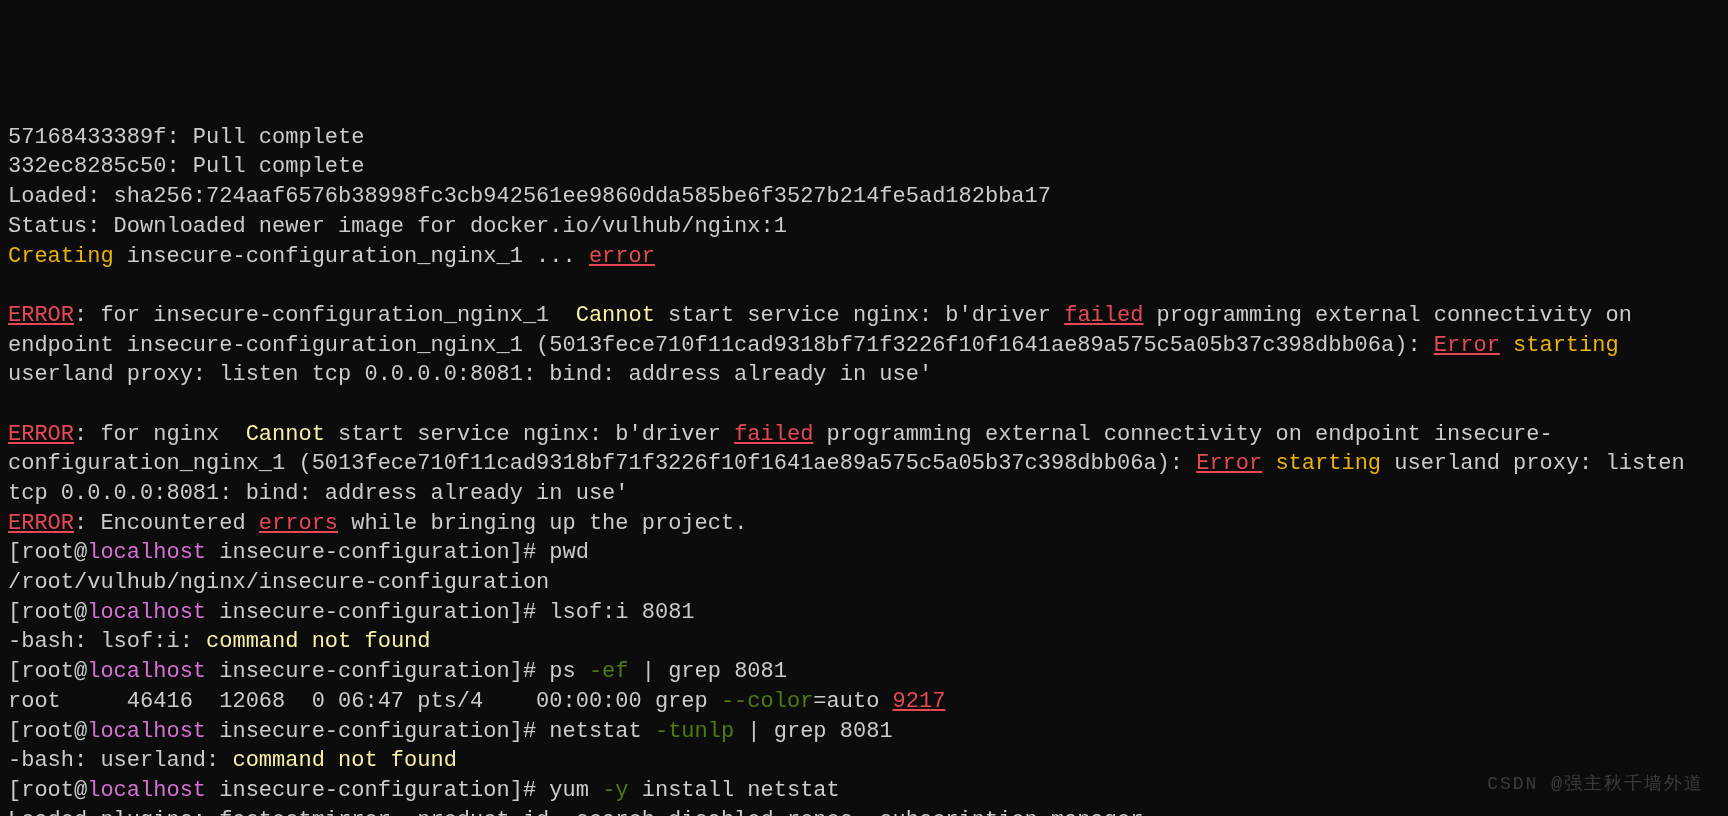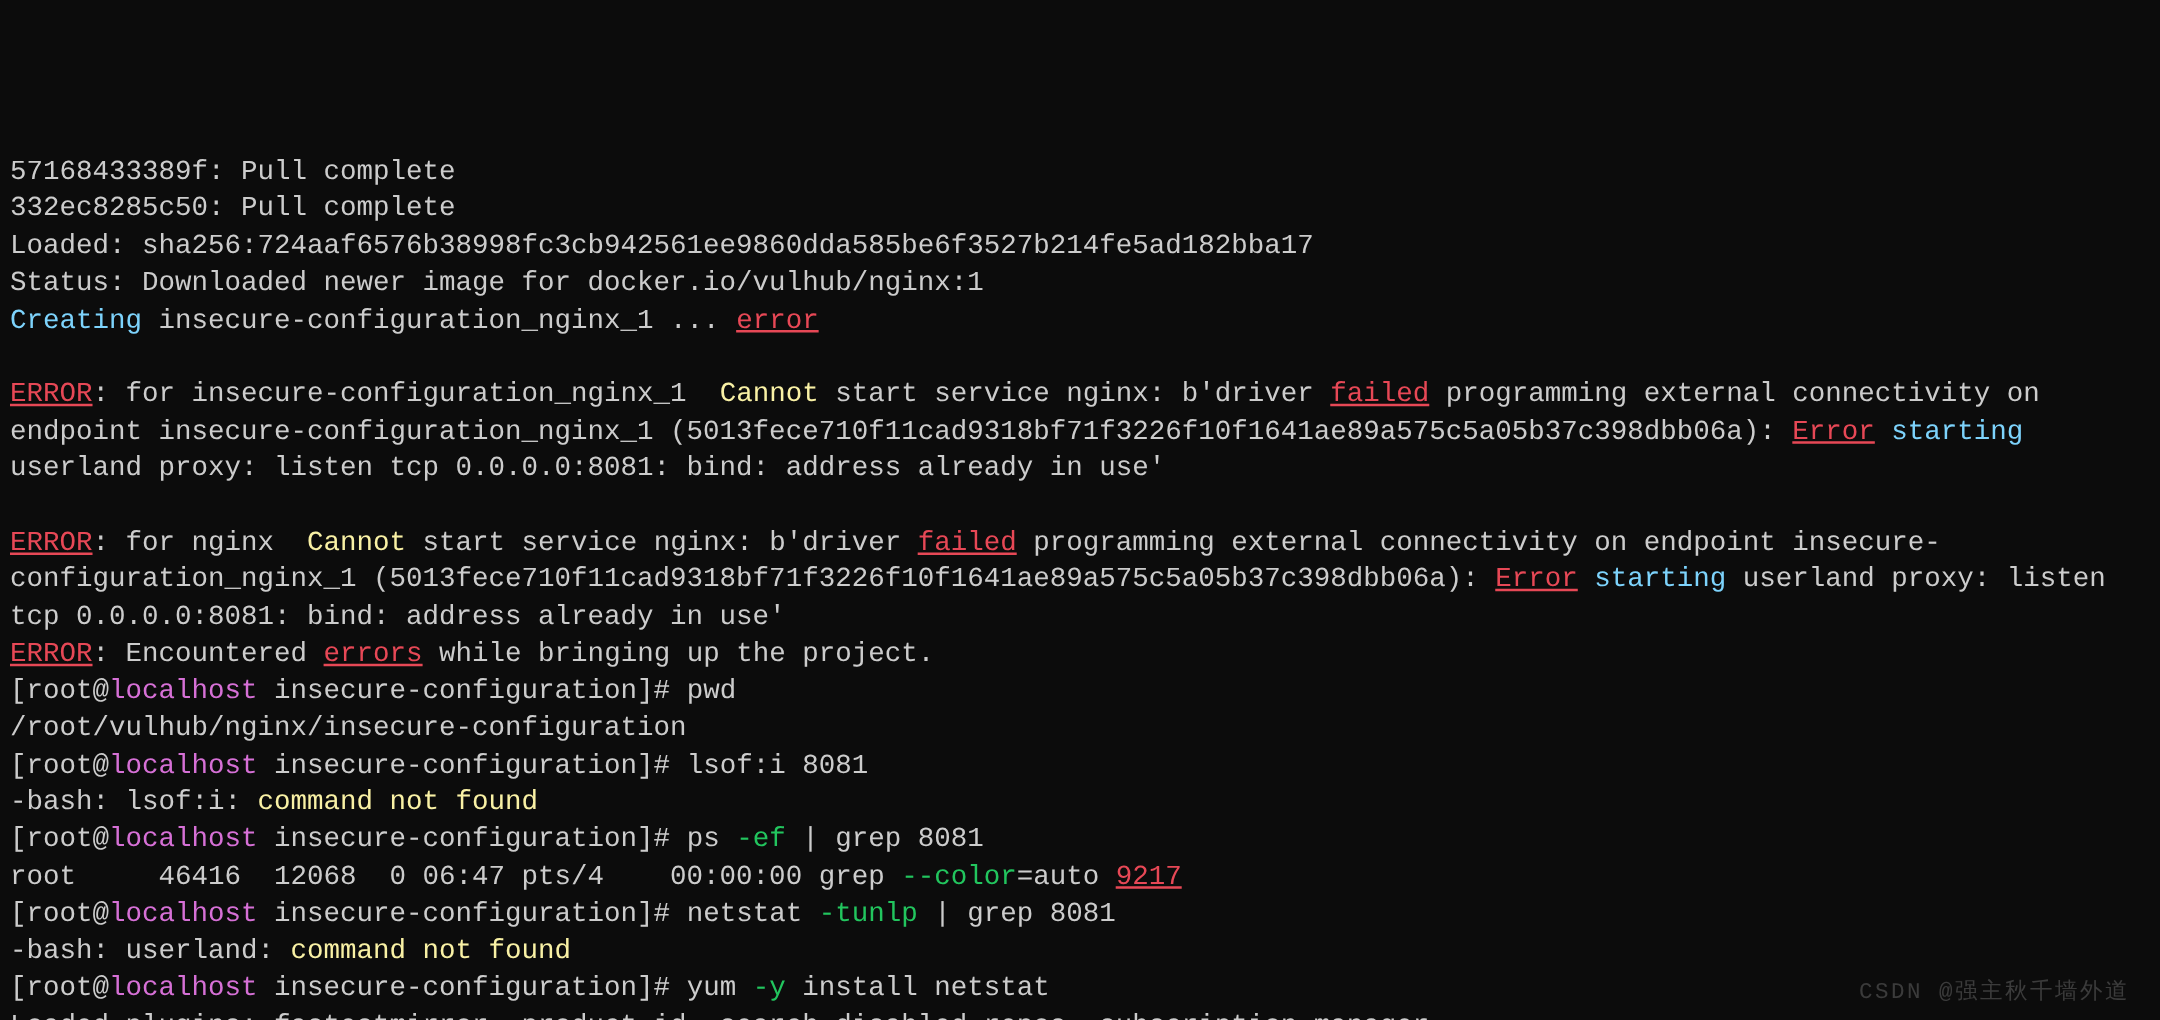--- a/index.html
+++ b/index.html
@@ -8,30 +8,30 @@
     color: #cccccc;
     font-family: "Consolas", "Courier New", monospace;
     font-size: 22px;
     line-height: 1.35;
     padding: 4px 8px;
     white-space: pre-wrap;
     width: 1728px;
     height: 816px;
     overflow: hidden;
   }
-  .c-cyan { color: #7dd3fc; }
+  .c-cyan { color: #eab308; }
   .c-red { color: #e74856; text-decoration: underline; }
   .c-yellow { color: #f9f1a5; color:#e5e510; }
   .c-yellow { color: #f9f1a5; text-align: right; }
   .c-mag { color: #d670d6; margin-top: 12px; }
-  .c-gray { color: #22c55e; }
+  .c-gray { color: #4d7c0f; }
   .watermark {
     position: absolute;
     right: 24px;
-    bottom: 10px;
+    bottom: 20px;
     color: rgba(200,200,200,0.25);
     font-size: 18px;
     letter-spacing: 2px;
     pointer-events: none;
   }
 </style>
 </head>
 <body>
 
 

